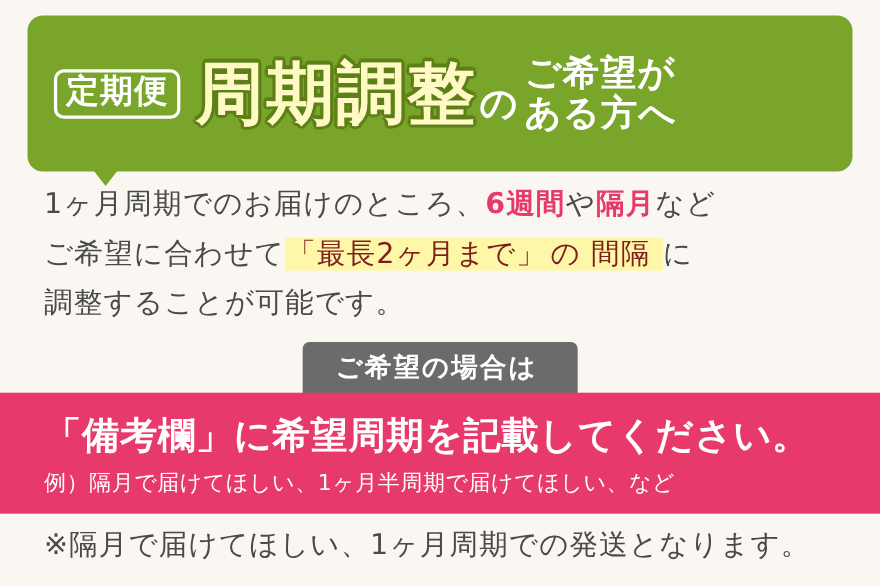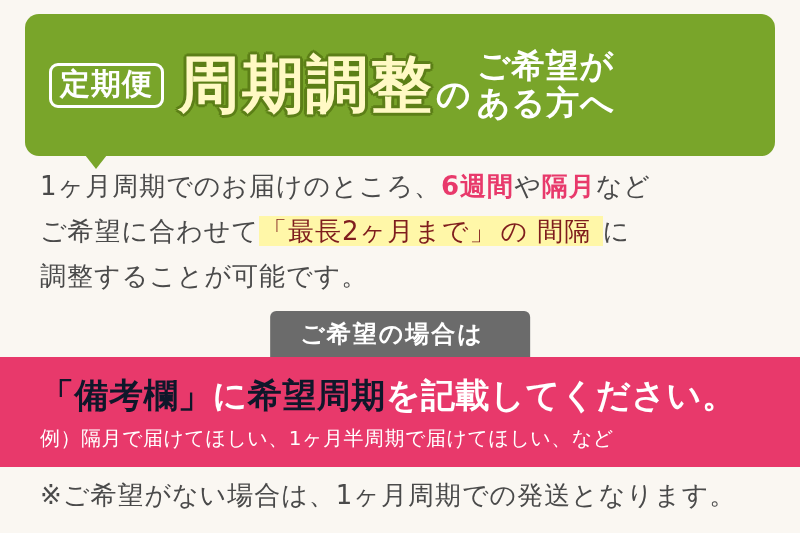--- a/index.html
+++ b/index.html
@@ -131,21 +131,21 @@
   .ribbon {
     position: absolute;
     left: 50%;
     transform: translateX(-50%);
     top: 311px;
     background: #6b6b6b;
     color: #ffffff;
     font-size: 24px;
     font-weight: bold;
     letter-spacing: 2px;
-    padding: 7px 46px 9px 30px;
+    padding: 7px 36px 9px 30px;
     border-radius: 6px 6px 0 0;
     white-space: nowrap;
   }
 
   
   .pink-band {
     position: absolute;
     left: 0;
     top: 357px;
     width: 800px;
@@ -156,21 +156,21 @@
     position: absolute;
     left: 40px;
     top: 16px;
     font-size: 34px;
     font-weight: bold;
     color: #ffffff;
     letter-spacing: 0.5px;
     white-space: nowrap;
   }
   .pink-line1 .yellow {
-    color: #0f172a;
+    color: #ffffff;
   }
   .pink-line2 {
     position: absolute;
     left: 40px;
     top: 68px;
     font-size: 20px;
     color: #ffffff;
     letter-spacing: 0.5px;
     white-space: nowrap;
   }
@@ -216,15 +216,15 @@
 
   <div class="ribbon">ご希望の場合は</div>
 
   <div class="pink-band">
     <div class="pink-line1">
       <span class="yellow">「備考欄」</span><span>に</span><span class="yellow">希望周期</span><span>を記載してください。</span>
     </div>
     <div class="pink-line2">例）隔月で届けてほしい、1ヶ月半周期で届けてほしい、など</div>
   </div>
 
-  <div class="footnote">※ご希望がない場合は、1ヶ月周期での発送となります。</div>
+  <div class="footnote">※隔月で届けてほしい、1ヶ月周期での発送となります。</div>
 
 </div>
 
 </body></html>

